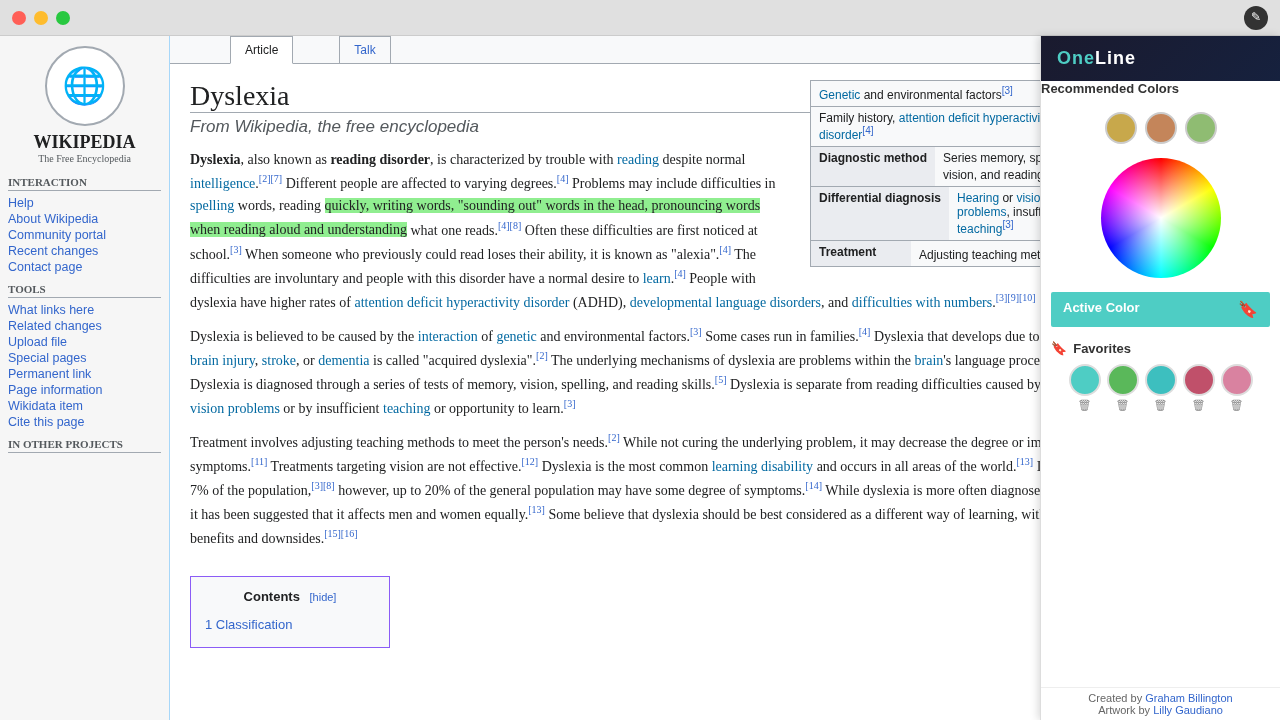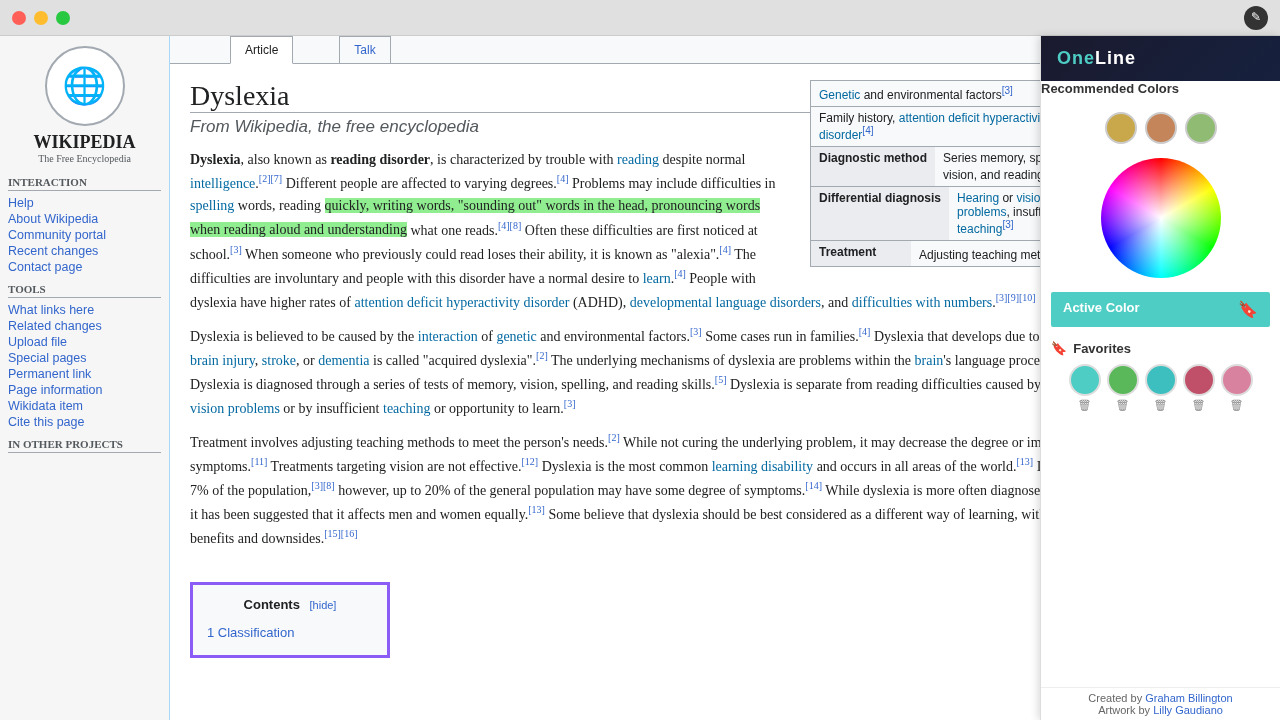--- a/index.html
+++ b/index.html
@@ -72,25 +72,25 @@
     .article-subtitle { font-size: 17px; color: #54595d; margin-bottom: 12px; font-family: sans-serif; font-style: italic; }
     .article-body { font-size: 14px; line-height: 1.6; font-family: 'Linux Libertine', Georgia, serif; }
     .article-body p { margin-bottom: 10px; }
     .wikilink { color: #0369a1; text-decoration: none; cursor: pointer; }
     .bold { font-weight: bold; }
     .highlighted { background: #90EE90; }
     .sup { font-size: 10px; vertical-align: super; color: #3366cc; cursor: pointer; }
 
     
     .contents-box {
-      border: 3px solid #8b5cf6;
+      border: 1px solid #8b5cf6;
       background: #f8f9fa;
       display: inline-block;
       padding: 10px 14px;
-      margin: 22px 0;
+      margin: 16px 0;
       min-width: 200px;
       font-family: sans-serif;
       font-size: 13px;
     }
     .contents-title { font-weight: bold; text-align: center; margin-bottom: 6px; }
     .contents-item { color: #3366cc; cursor: pointer; padding: 1px 0; }
 
     
     .infobox {
       float: right;

